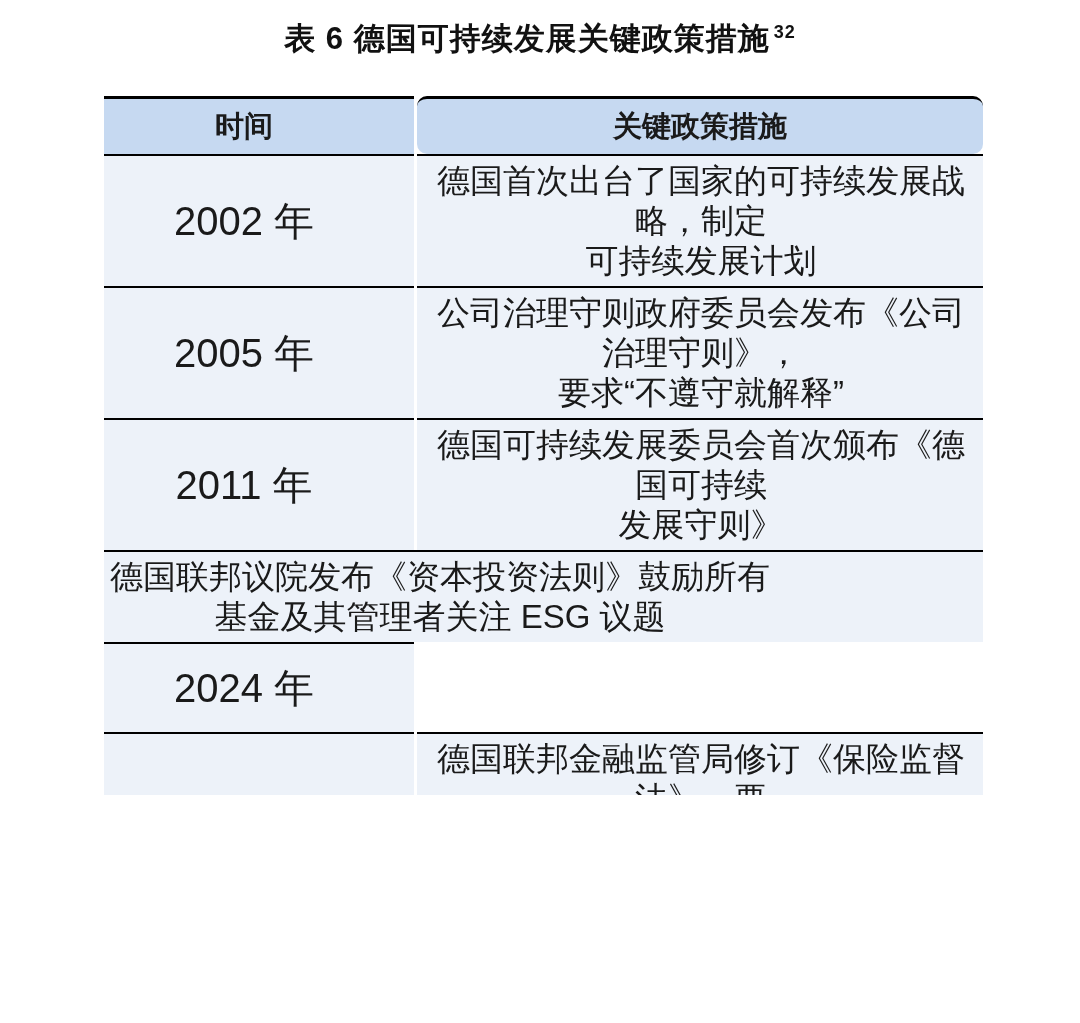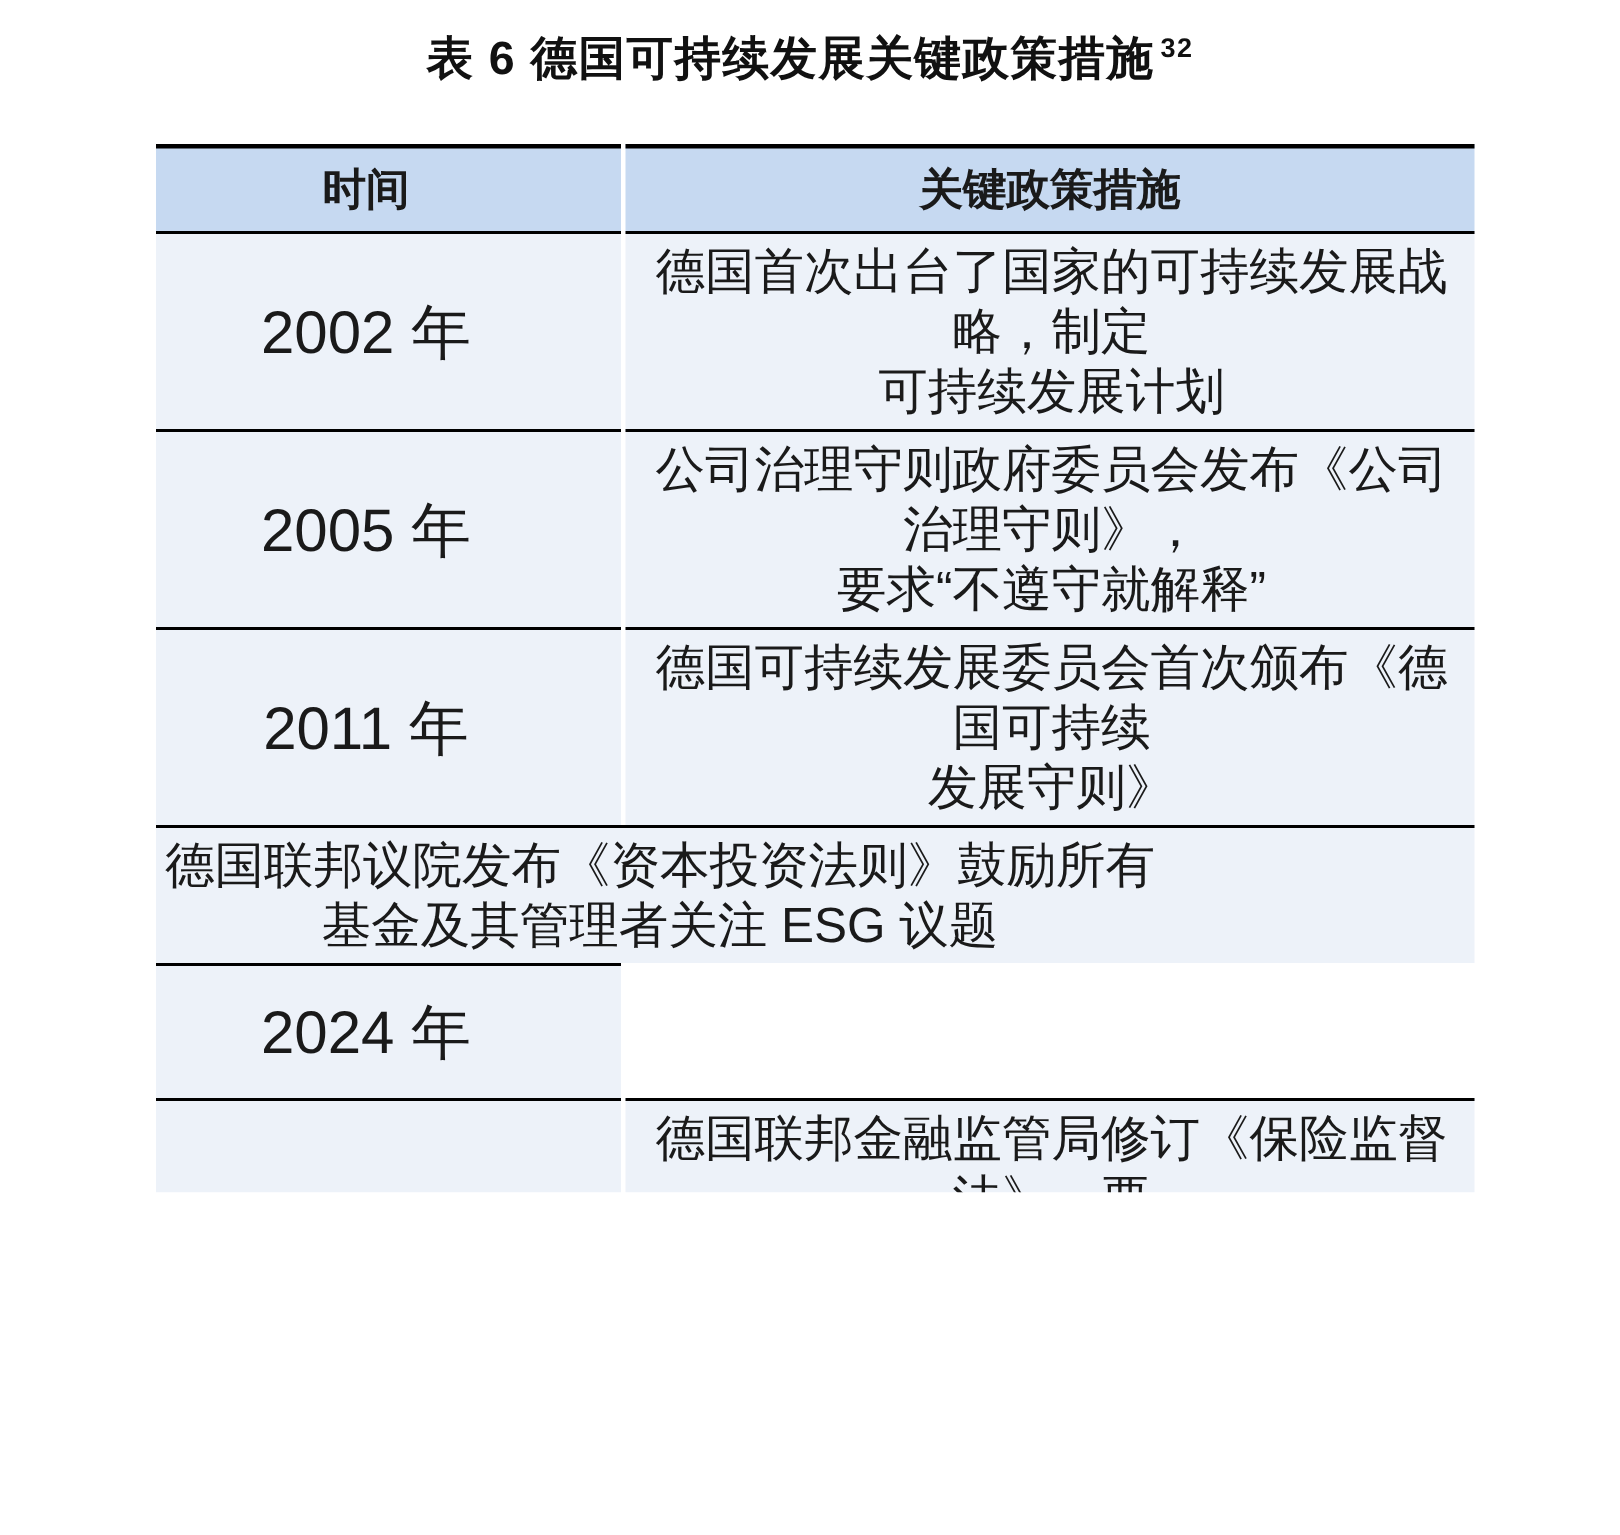--- a/index.html
+++ b/index.html
@@ -72,20 +72,21 @@
     align-items: center;
     font-size: 33px;
     line-height: 40px;
     padding: 5px 4px 5px 6px;
     white-space: pre-line;
   }
   .t-row.header-row .cell-measure {
     justify-content: center;
     padding: 12px;
     line-height: normal;
+    border-radius: 10px;
   }
   .header-row { height: 58px; }
   .row-h1 { min-height: 55px; }
   .row-h2 { min-height: 90px; }
 </style>
 </head>
 <body>
 
 <div class="page">
 

